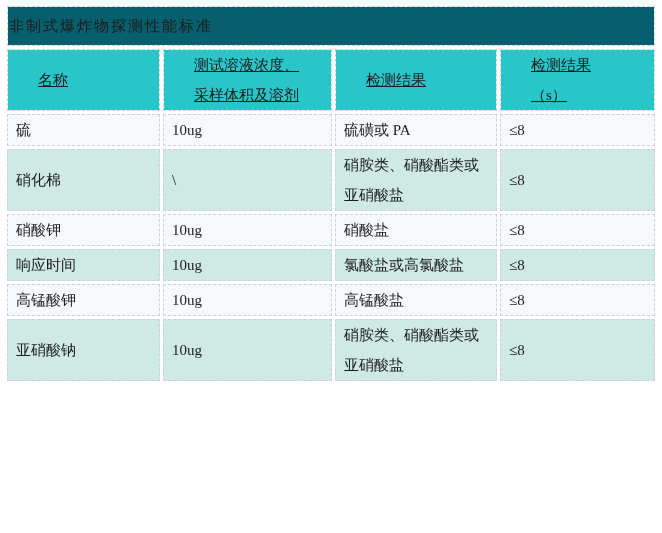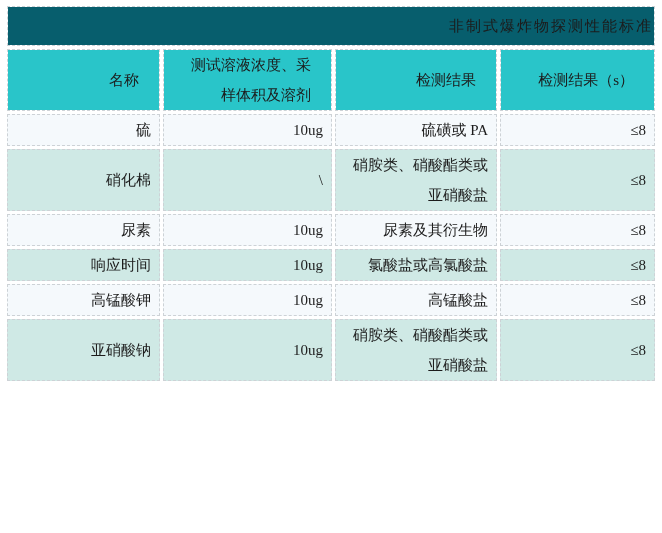--- a/index.html
+++ b/index.html
@@ -18,41 +18,42 @@
   }
   table.spec {
     width: 654px;
     table-layout: fixed;
     border-collapse: separate;
     border-spacing: 3px;
   }
   table.spec td, table.spec th {
     border: 1px dashed var(--border, #cdd2d6);
     background-clip: padding-box;
-    text-align: right;
+    text-align: left;
     vertical-align: middle;
     color: var(--text, #1c1c1c);
     font-size: 15px;
     font-weight: normal;
     line-height: 2.0;
     overflow: hidden;
   }
   td.title-cell {
     height: 36px;
     background: var(--title-bg, #075e6d);
     color: var(--title-text, #ffffff);
     font-size: 18px;
     font-weight: bold;
     letter-spacing: 2px;
     line-height: 1.4;
   }
   thead th {
     height: 58px;
     background: var(--header-bg, #29c5c9);
-    padding: 0 20px;
+    padding: 0 30px;
+    text-decoration: underline;
   }
   tbody td {
     height: 28px;
     padding: 0 8px;
   }
   tbody tr:nth-child(odd) td { background: var(--row-bg, #f5f9fc); }
   tbody tr:nth-child(even) td { background: var(--row-alt-bg, #cfe9e5); }
 </style>
 </head>
 <body>
@@ -83,23 +84,23 @@
         <td>硫磺或 PA</td>
         <td>≤8</td>
       </tr>
       <tr>
         <td>硝化棉</td>
         <td>\</td>
         <td>硝胺类、硝酸酯类或亚硝酸盐</td>
         <td>≤8</td>
       </tr>
       <tr>
-        <td>尿素</td>
+        <td>硝酸钾</td>
         <td>10ug</td>
-        <td>尿素及其衍生物</td>
+        <td>硝酸盐</td>
         <td>≤8</td>
       </tr>
       <tr>
         <td>响应时间</td>
         <td>10ug</td>
         <td>氯酸盐或高氯酸盐</td>
         <td>≤8</td>
       </tr>
       <tr>
         <td>高锰酸钾</td>

